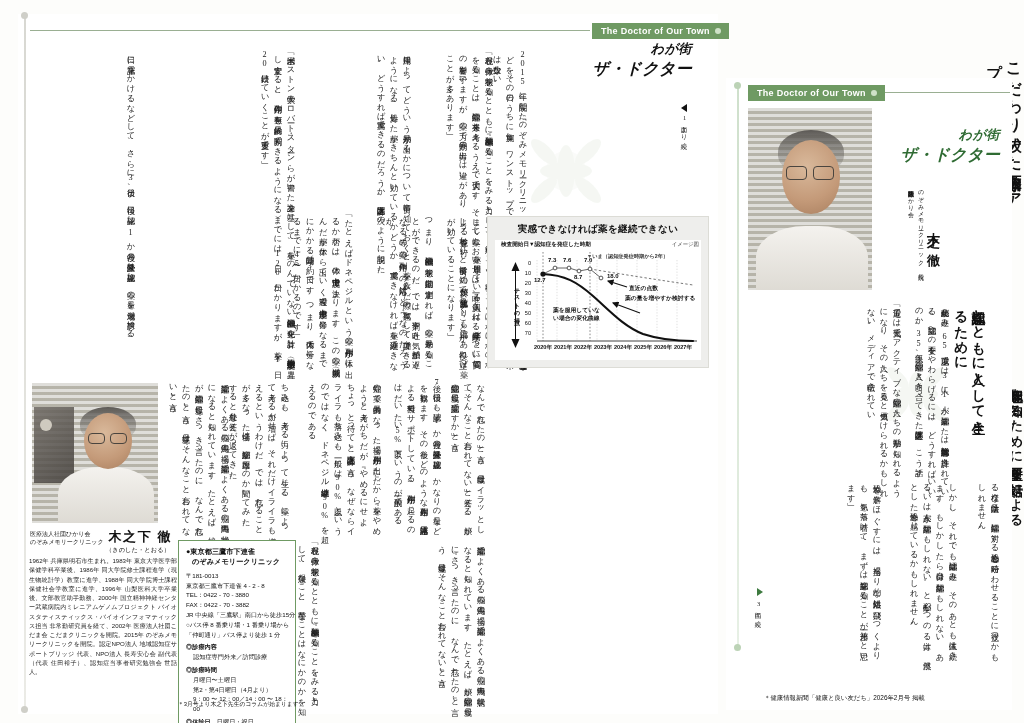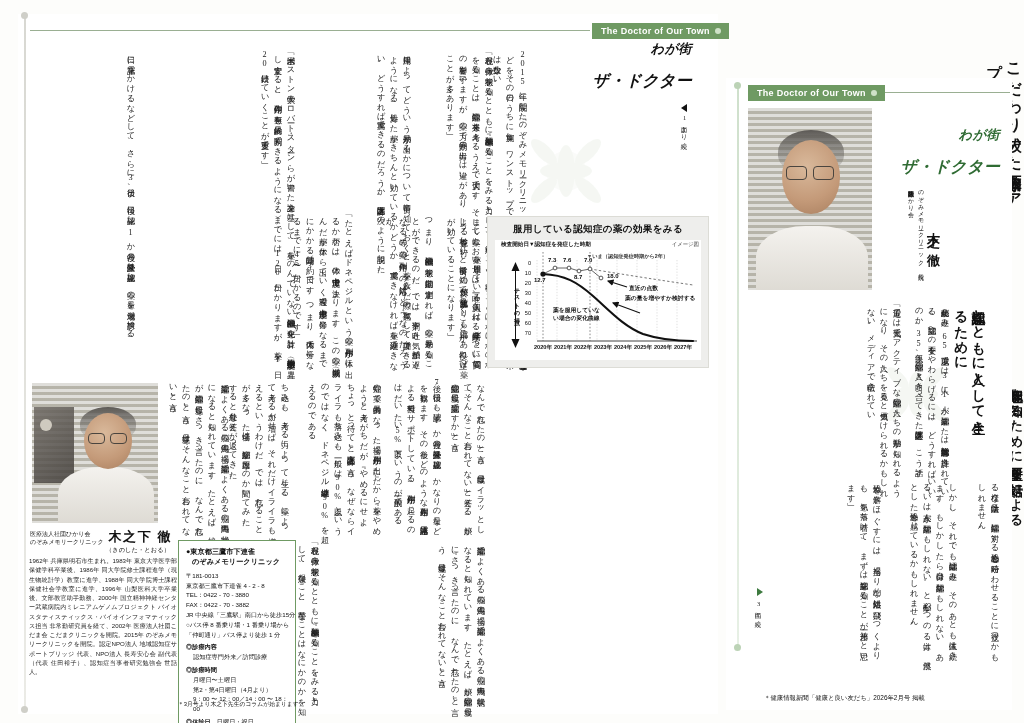--- a/index.html
+++ b/index.html
@@ -112,21 +112,21 @@
     font-family: "Liberation Serif", serif;
     font-size: 13px; font-weight: bold;
     letter-spacing: .04em;
     display: block;
   }
   .brand-lockup .b2 {
     font-family: "Liberation Serif", serif;
     font-size: 16px; font-weight: bold;
     letter-spacing: .02em;
     display: block;
-    margin-top: 13px;
+    margin-top: 1px;
   }
   .brand-lockup.green .b1,
   .brand-lockup.green .b2 { color: #2f6b33; }
 
   .cont-marker {
     position: absolute;
     writing-mode: vertical-rl;
     text-orientation: upright;
     font-size: 6.5px;
     color: #222;
@@ -391,21 +391,21 @@
   <div class="vcol" style="left:416px; top:50px; width:78px; height:315px;">「現在お身体の状態を知るとともに『認知機能』を知ることを『みる力』として、得意なこと、苦手なことはなにかのかを知ることは、認知症の将来を考えるうえで大切です。そして薬においては、唯一、測される結果についての影響を予いますが、薬の力で効果の出方には違いがあり、しっかりと事前に知っておくことが、役に立つことが多くあります」</div>
   <div class="vcol" style="left:300px; top:50px; width:112px; height:315px;">服用によってどういう効果が出るかについて事前に知っておくと、薬を飲んだ際の実感として評価できるようになる。処方した薬がきちんと効いているかどうか、実感できなければ薬を継続できない。どうすれば実感できるのだろうか。木之下医師は次のように説明した。</div>
   <div class="vcol" style="left:140px; top:50px; width:156px; height:315px;">「米国ボストン大学のロバート・スターンらが書いた論文を基にして、薬をのんでいない認知機能の変化を計算し、平均状態（血中濃度が上昇し安定すると、副作用の有無を最終的に判断できるようになる）までには1日20日かかりますが、薬を1日20日続けていくことが重要です」</div>
   <div class="vcol" style="left:34px; top:50px; width:102px; height:315px;">日に電話をかけるなどして、さらに3日後、7日後に確認し、1か月後の外来受診に度確認し、薬の量を増減を検討する。</div>
 
   <div class="vcol" style="left:436px; top:212px; width:46px; height:152px;">ました。薬を服用している人には、半年ごとに質問による検査を行い、その数値が変化曲線よりも上部にあれば薬が効いていることになります」</div>
   <div class="vcol" style="left:356px; top:212px; width:78px; height:152px;">つまり、認知機能の状態を定期的に測定すれば、薬の効果を知ることができるのだ。では、下痢や吐き気、脈拍が遅くなる等の薬の副作用への対応はどうなのだろうか。</div>
   <div class="vcol" style="left:252px; top:212px; width:102px; height:152px;">「たとえばドネペジルという薬の副作用が体に出るか否かは、体の血中濃度で決まります。この薬の半減期（飲んだ薬が体から出ていく過程で血中濃度が半分になるまでにかかる時間）は約3日です。つまり、体内で十分になるまでに4〜5日かかるのです」</div>
 
   <div class="figure" style="left:487px; top:216px; width:222px; height:152px;">
-    <div class="fig-title">服用している認知症の薬の効果をみる</div>
+    <div class="fig-title">実感できなければ薬を継続できない</div>
 
     <div class="fig-canvas">
 
       <div class="fig-note-tl" style="left:6px; top:1px;">検査開始日▼認知症を発症した時期</div>
       <div class="fig-note-tr" style="right:2px; top:1px;">イメージ図</div>
       <div class="fig-note-tr" style="left:92px; top:13px; font-weight:bold; font-size:5.2px;">▼いま（認知症発症時期から2年）</div>
 
       <svg style="position:absolute; left:16px; top:22px;" width="9" height="86">
         <line x1="4.5" y1="8" x2="4.5" y2="78" stroke="#111" stroke-width="1"></line>
         <polygon points="4.5,0 8.5,9 0.5,9" fill="#111"></polygon>

